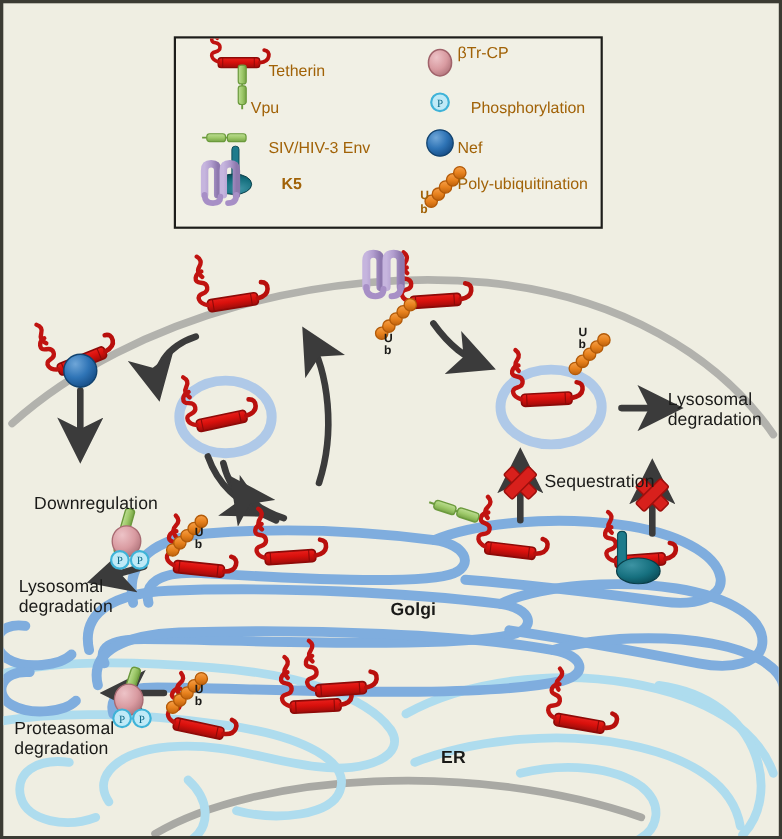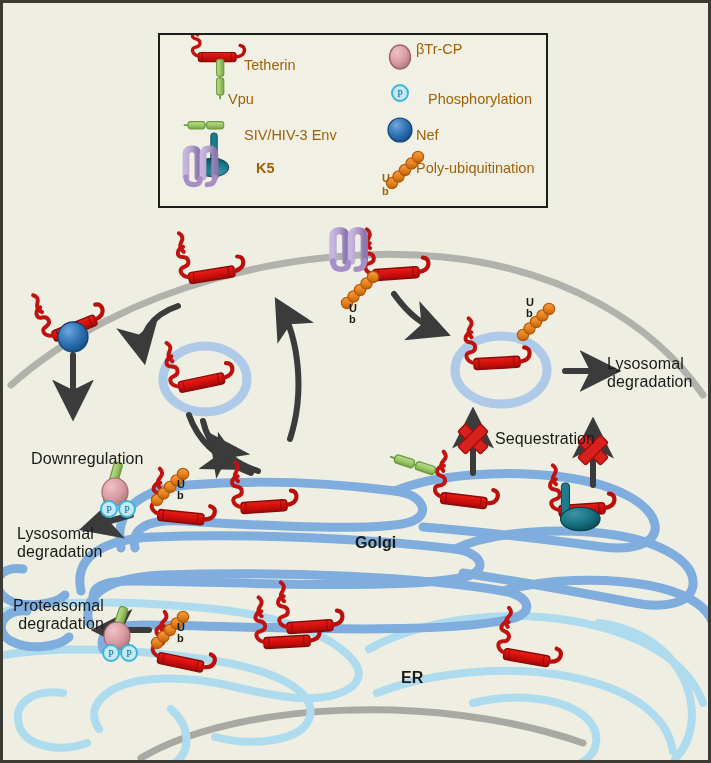--- a/index.html
+++ b/index.html
@@ -6,21 +6,21 @@
   body{font-family:"Liberation Sans",sans-serif;}
   #fig{
     position:relative;width:711px;height:763px;
     background:#efeee2;
     border:3px solid #3b3b33;
     box-sizing:border-box;
     overflow:hidden;
   }
   #fig svg.layer{position:absolute;left:0;top:0;width:711px;height:763px;}
   .lbl{position:absolute;color:#1a1a18;font-size:16px;line-height:1.15;white-space:pre-line;letter-spacing:0.1px;}
-  .lbl.bold{font-weight:bold;}
+  .lbl.bold{font-weight:bold;margin-top:12px;}
   .legendbox{
     position:absolute;left:155px;top:30px;width:390px;height:175px;
     background:#f1f0e5;border:2.5px solid #1d1d1a;box-sizing:border-box;
   }
   .legitem{position:absolute;font-size:14.5px;color:#a16207;}
 </style>
 </head>
 <body>
 
 <div id="fig">
@@ -359,19 +359,19 @@
   </div>
   <div class="lbl" style="left:174px;top:607px;font-size:11px;font-weight:bold;line-height:1.05;">
     <span>U</span><br><span>b</span>
   </div>
 
   <div class="lbl" style="left:28px;top:427px;margin-top:20px;">Downregulation</div>
   <div class="lbl" style="left:604px;top:352px;">Lysosomal
 degradation</div>
   <div class="lbl" style="left:14px;top:522px;">Lysosomal
 degradation</div>
-  <div class="lbl" style="left:10px;top:594px;text-align:right;">Proteasomal
+  <div class="lbl" style="left:10px;top:651px;">Proteasomal
 degradation</div>
   <div class="lbl" style="left:492px;top:427px;">Sequestration</div>
   <div class="lbl bold" style="left:352px;top:531px;">Golgi</div>
   <div class="lbl bold" style="left:398px;top:666px;">ER</div>
 
 </div>
 
 </body></html>

